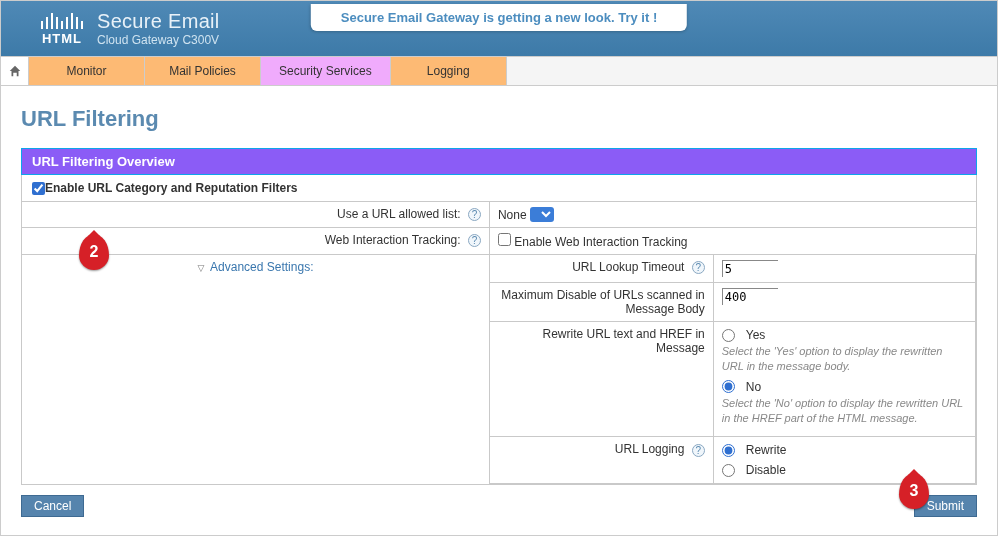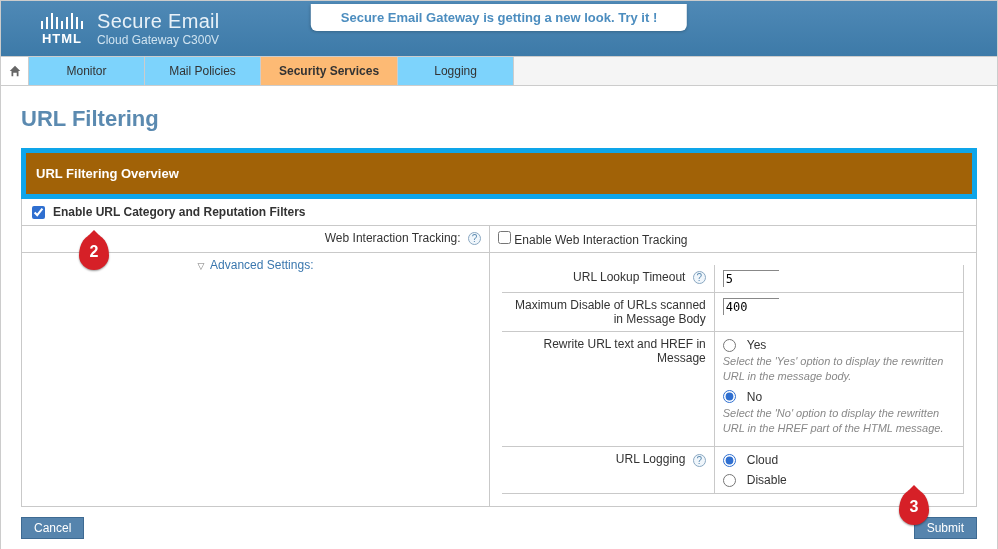--- a/index.html
+++ b/index.html
@@ -10,27 +10,27 @@
 .cisco-logo { display: flex; flex-direction: column; align-items: center; color:#fff; }
 .bars { display:flex; align-items:flex-end; gap:3px; height:18px; }
 .bars span { width:2px; background:#fff; display:inline-block; }
 .b1{height:8px}.b2{height:12px}.b3{height:16px}.b4{height:12px}.b5{height:8px}.b6{height:12px}.b7{height:16px}.b8{height:12px}.b9{height:8px}
 .cisco-text { font-size:13px; letter-spacing:1px; font-weight:bold; margin-top:2px; }
 .prod-title { font-size:20px; font-weight:300; color:#e8f1f8; letter-spacing:0.3px; }
 .prod-sub { font-size:12px; color:#cfe3f0; }
 .navbar { display:flex; height:30px; border:1px solid #ccc; background:#f5f5f5; }
 .nav-home { width:28px; display:flex; align-items:center; justify-content:center; border-right:1px solid #ccc; background:#fff; }
 .nav-home svg { width:14px; height:14px; fill:#666; }
-.nav-item { flex:0 0 auto; min-width:116px; padding:0 18px; display:flex; align-items:center; justify-content:center; font-size:12px; color:#333; border-right:1px solid #ccc; background:#7dd3fc; cursor:pointer; }
-.nav-item.active { background:#fdba74; font-weight:bold; }
+.nav-item { flex:0 0 auto; min-width:116px; padding:0 18px; display:flex; align-items:center; justify-content:center; font-size:12px; color:#333; border-right:1px solid #ccc; background:#fdba74; cursor:pointer; }
+.nav-item.active { background:#f0abfc; font-weight:normal; }
 .nav-spacer { flex:1; border-left:none; }
 .content { border:1px solid #ccc; border-top:none; padding:16px 20px 12px 20px; min-height:450px; position:relative; }
 .page-title { font-size:22px; font-weight:bold; color:#5b8ab0; margin:4px 0 16px 0; }
-.overview-bar { background:#a16207; color:#fff; font-weight:bold; font-size:13px; padding:13px 10px; border:5px solid #0ea5e9; }
-.enable-row { border:1px solid #c9c9c9; border-top:none; padding:6px 10px; display:flex; align-items:center; gap:8px; }
+.overview-bar { background:#8b5cf6; color:#fff; font-weight:bold; font-size:13px; padding:5px 10px; border:1px solid #0ea5e9; }
+.enable-row { border:1px solid #c9c9c9; border-top:none; padding:6px 10px; display:flex; align-items:center; gap:0; }
 .enable-row label { font-weight:bold; font-size:12px; }
 table.settings { width:100%; border-collapse:collapse; }
 table.settings td { border:1px solid #c9c9c9; border-top:none; padding:5px 8px; font-size:12px; vertical-align:top; }
 td.label-cell { width:49%; text-align:right; color:#333; }
 td.value-cell { width:51%; }
 td.inner-label { text-align:right; padding-right:6px; width:46%; vertical-align:middle; }
 td.inner-value { width:54%; padding-left:8px; }
 .help-icon { display:inline-block; width:13px; height:13px; border:1px solid #8aa8c2; color:#5b8ab0; border-radius:50%; font-size:10px; line-height:12px; text-align:center; margin-left:4px; vertical-align:middle; background:#f0f6fb; }
 .select-tiny { font-size:11px; background:#3b7dd8; color:#fff; border:none; border-radius:3px; padding:0 2px; height:15px; }
 .adv-link { color:#3a77ae; font-size:12px; }
@@ -94,38 +94,48 @@
 
   <div class="overview-bar">URL Filtering Overview</div>
 
   <div class="enable-row">
     <input type="checkbox" checked="" style="">
     <label>Enable URL Category and Reputation Filters</label>
   </div>
 
   <table class="settings">
     <tbody>
+        <tr>
+      <td class="label-cell">
+        <span>Use a URL allowed list:</span>
+        <span class="help-icon">?</span>
+      </td>
+      <td class="value-cell">
+        <span>None</span>
+        <select class="select-tiny"><option></option></select>
+      </td>
+    </tr>
     <tr>
       <td class="label-cell">
         <span>Web Interaction Tracking:</span>
         <span class="help-icon">?</span>
       </td>
       <td class="value-cell">
         <input type="checkbox" style="">
         <span>Enable Web Interaction Tracking</span>
       </td>
     </tr>
     <tr>
       <td class="label-cell" style="vertical-align:top; padding:0;">
         <div style="padding:5px 8px; text-align:center;">
           <span class="adv-caret">▽</span>
           <span class="adv-link">Advanced Settings:</span>
         </div>
       </td>
-      <td class="value-cell" style="padding:12px;">
+      <td class="value-cell" style="padding:0;">
         <table class="inner">
           <tbody>
                 <tr>
             <td class="inner-label">
               <span>URL Lookup Timeout</span>
               <span class="help-icon">?</span>
             </td>
             <td class="inner-value">
               <input class="num-input" value="5" style="">
             </td>
@@ -152,21 +162,21 @@
             </td>
           </tr>
           <tr>
             <td class="inner-label" style="vertical-align:top;">
               <span>URL Logging</span>
               <span class="help-icon">?</span>
             </td>
             <td class="inner-value">
               <div class="radio-row">
                 <input type="radio" name="lg" checked="" style="">
-                <span>Cloud</span>
+                <span>Rewrite</span>
               </div>
               <div class="radio-row" style="margin-top:6px;">
                 <input type="radio" name="lg" style="">
                 <span>Disable</span>
               </div>
             </td>
           </tr>
         </tbody>
             </table>
       </td>

